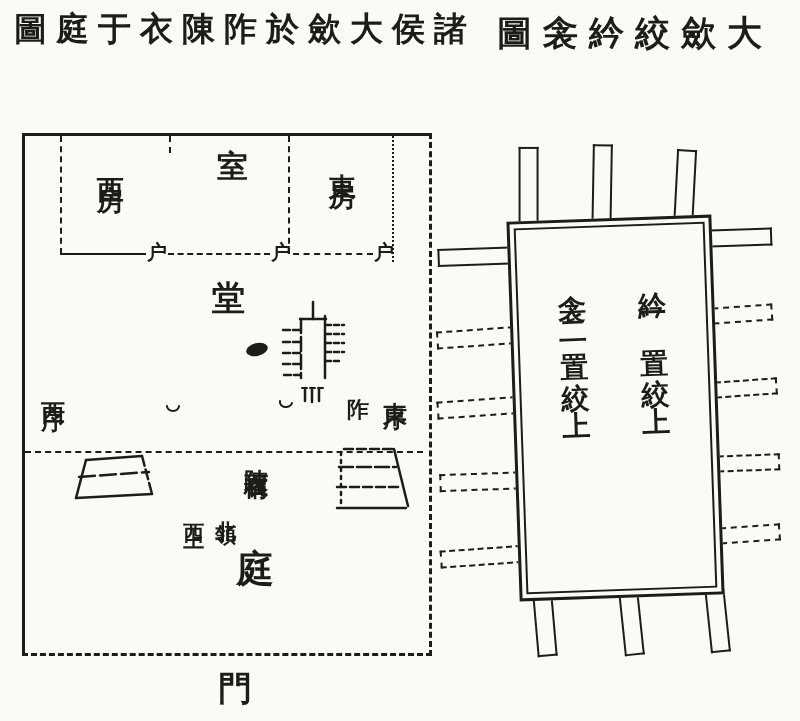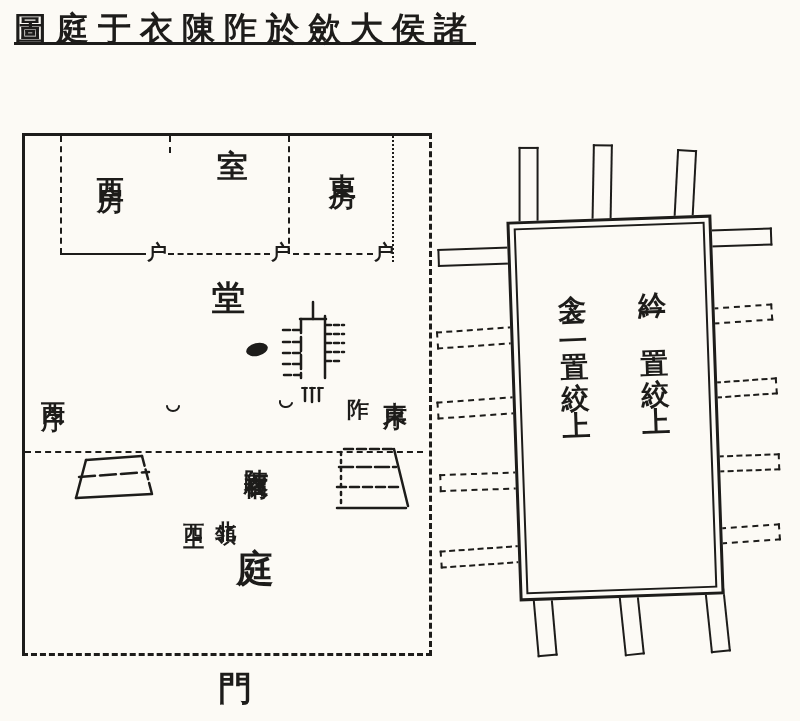--- a/index.html
+++ b/index.html
@@ -25,21 +25,22 @@
   .strip.left{ border-right:none; }
   .strip.right{ border-left:none; }
   svg{ display:block; }
   svg path{ stroke:var(--ink); fill:none; stroke-linecap:round; }
 </style>
 </head>
 <body>
 
 <div id="canvas">
 
-  <div class="lbl" style="left:14px; top:12px; font-size:33px; letter-spacing:9px;text-decoration:underline;">圖庭于衣陳阼於歛大侯諸</div>
+  <div class="lbl" style="left:14px; top:12px; font-size:33px; letter-spacing:9px;">圖庭于衣陳阼於歛大侯諸</div>
+  <div class="lbl" style="left:497px; top:15px; font-size:35px; letter-spacing:11px;">圖衾紟絞歛大</div>
 
   <div class="abs" style="left:22px; top:133px; width:404px; height:517px;
               border:3px solid var(--ink); border-right-style:dashed; border-bottom-style:dashed;">
 
     <div class="vline dash-v" style="left:35px; top:0; height:118px;"></div>
     <div class="vline dash-v" style="left:144px; top:0; height:17px;"></div>
     <div class="vline dash-v" style="left:263px; top:0; height:118px;"></div>
     <div class="vline dot-v" style="left:367px; top:0; height:126px;"></div>
 
     <div class="lbl v" style="left:70px; top:20px; font-size:27px; letter-spacing:7px;">西房</div>

